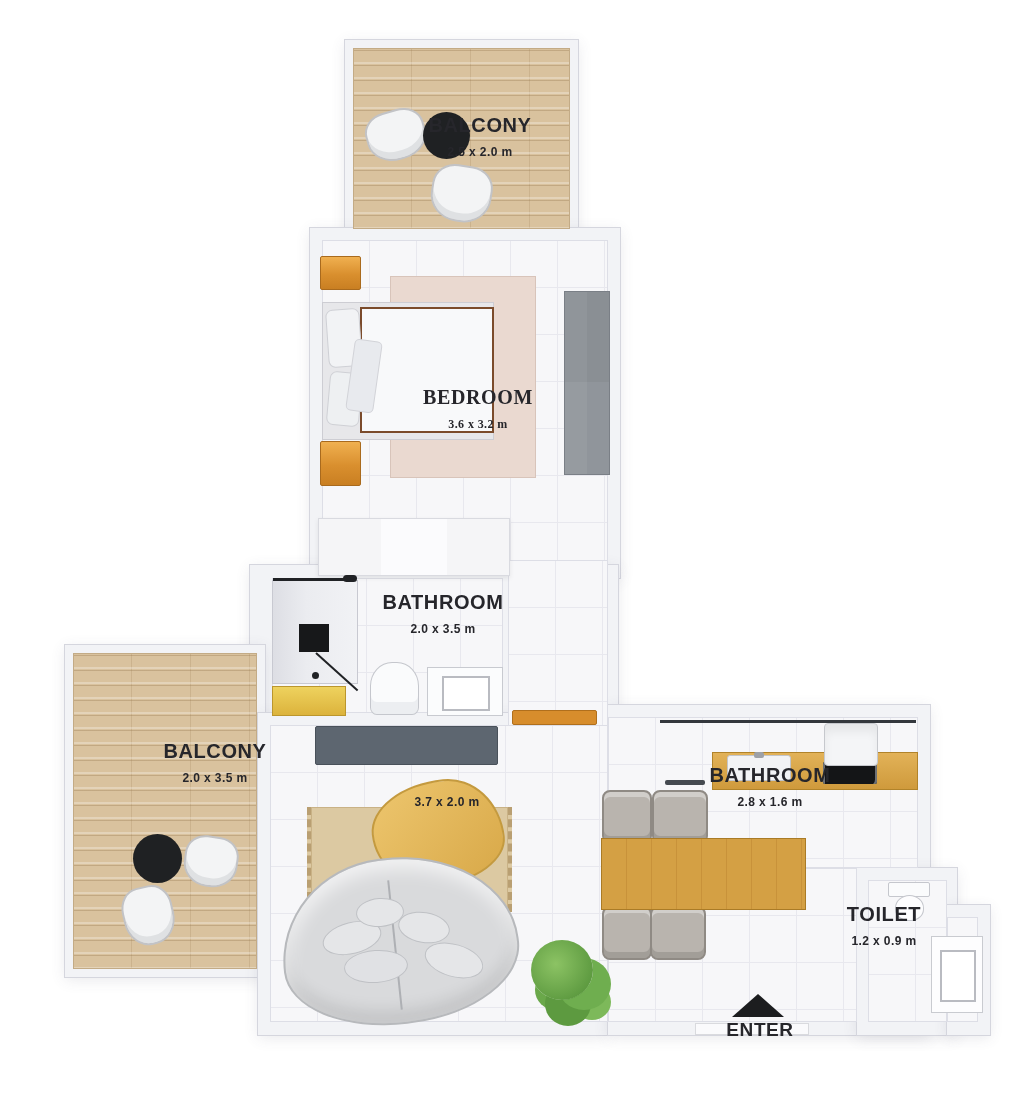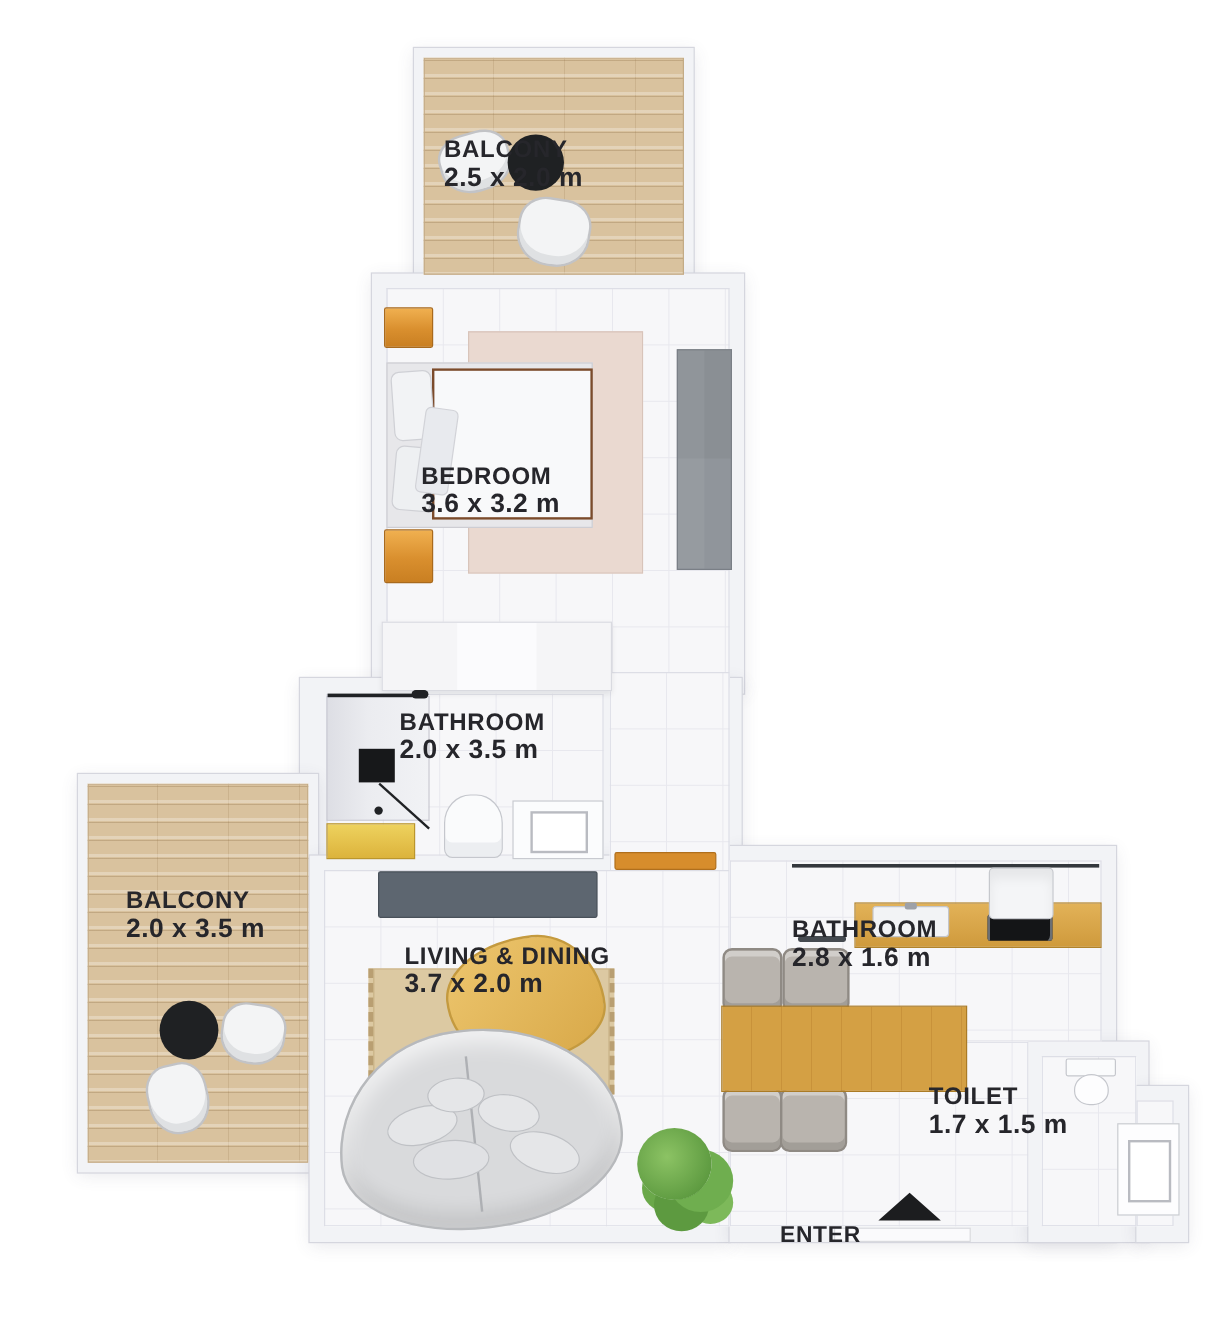--- a/index.html
+++ b/index.html
@@ -17,23 +17,23 @@
                      rgba(140,108,66,.30) 13px 14px, transparent 14px 15px),
                      repeating-linear-gradient(90deg, transparent 0 58px, rgba(140,108,66,.18) 58px 59px);
     box-shadow:0 0 0 1px #c3ab86 inset;}
   
   .f{position:absolute;}
   .chair{background:#f3f4f5;border:2px solid #c2c3c6;border-radius:38% 38% 46% 46%;box-shadow:inset 0 -7px 0 #dfe1e3;}
   .black-circle{background:#1f2123;border-radius:50%;}
   .orange{background:linear-gradient(180deg,#f0b050 0%,#d98f2e 55%,#c97f22 100%);border:1px solid #a96a1d;border-radius:2px;}
   .graychair{background:#b9b4ae;border:2px solid #8f8a84;border-radius:8px;box-shadow:inset 0 5px 0 rgba(255,255,255,.35), inset 0 -6px 0 rgba(0,0,0,.12);}
   
-  .room-label{position:absolute;width:220px;text-align:left;color:#26262b;z-index:40;line-height:1.12;}
+  .room-label{position:absolute;width:220px;text-align:center;color:#26262b;z-index:40;line-height:1.12;}
   .rn{font-weight:bold;font-size:20px;letter-spacing:.6px;}
-  .rd{font-weight:bold;font-size:22px;letter-spacing:.4px;margin-top:0;}
+  .rd{font-weight:bold;font-size:12px;letter-spacing:.4px;margin-top:10px;}
   .z1{z-index:1}.z2{z-index:2}.z3{z-index:3}.z4{z-index:4}.z5{z-index:5}
 </style>
 </head>
 <body>
 
 <div id="plan">
 
   <div class="wall z1" style="left:345px;top:40px;width:233px;height:197px;"></div>
   <div class="wall z1" style="left:310px;top:228px;width:310px;height:350px;"></div>
   <div class="wall z1" style="left:250px;top:565px;width:368px;height:160px;"></div>
@@ -117,47 +117,46 @@
   <div class="f z4" style="left:940px;top:950px;width:32px;height:48px;background:#ffffff;border:2px solid #b9bbc1;"></div>
 
   <div class="f z3" style="left:695px;top:1023px;width:112px;height:10px;background:#fafafc;border:1px solid #d9dade;"></div>
   <div class="f z4" style="left:732px;top:994px;width:0;height:0;border-left:26px solid transparent;border-right:26px solid transparent;border-bottom:23px solid #1c1d1f;"></div>
 
   <div class="room-label" style="left:370px;top:114px;">
     <div class="rn">BALCONY</div>
     <div class="rd">2.5 x 2.0 m</div>
   </div>
 
-  <div class="room-label" style="left:351px;top:386px;">
+  <div class="room-label" style="left:368px;top:386px;font-family:Liberation Serif, serif;">
     <div class="rn">BEDROOM</div>
     <div class="rd">3.6 x 3.2 m</div>
   </div>
 
   <div class="room-label" style="left:333px;top:591px;">
     <div class="rn">BATHROOM</div>
     <div class="rd">2.0 x 3.5 m</div>
   </div>
 
   <div class="room-label" style="left:105px;top:740px;">
     <div class="rn">BALCONY</div>
     <div class="rd">2.0 x 3.5 m</div>
   </div>
 
   <div class="room-label" style="left:337px;top:786px;">
-    <div class="rn">LIVING &amp; DINING</div>
     <div class="rd">3.7 x 2.0 m</div>
   </div>
 
   <div class="room-label" style="left:660px;top:764px;">
     <div class="rn">BATHROOM</div>
     <div class="rd">2.8 x 1.6 m</div>
   </div>
 
   <div class="room-label" style="left:774px;top:903px;">
     <div class="rn">TOILET</div>
-    <div class="rd">1.7 x 1.5 m</div>
+    <div class="rd">1.2 x 0.9 m</div>
   </div>
 
   <div class="room-label" style="left:650px;top:1019px;">
     <div class="rn" style="font-size:19px;">ENTER</div>
   </div>
 
 </div>
 
 </body></html>

